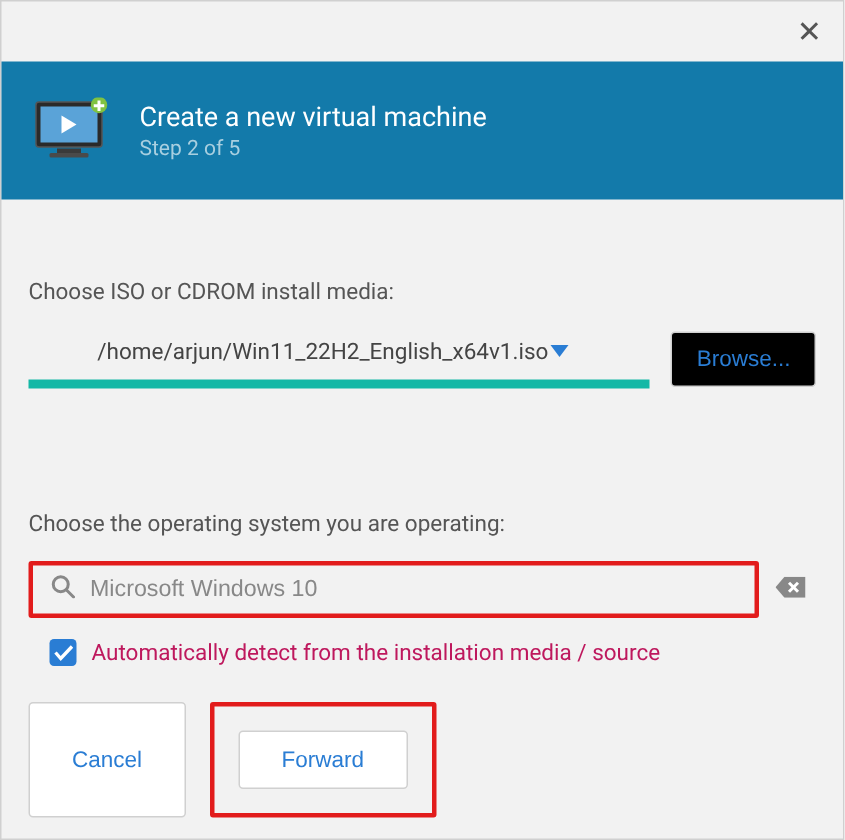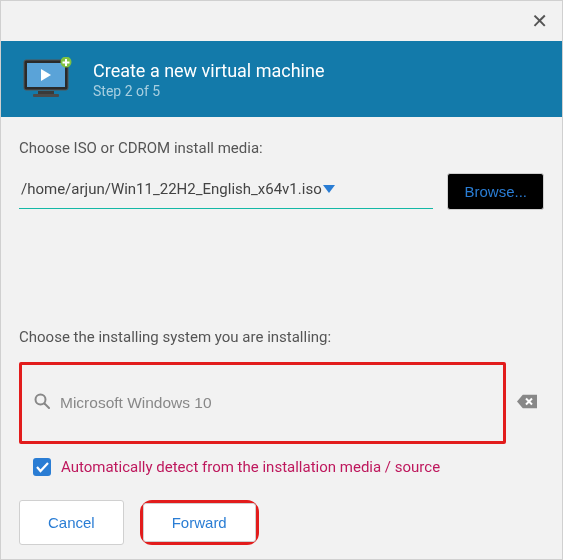--- a/index.html
+++ b/index.html
@@ -26,21 +26,21 @@
       padding-right: 14px;
     }
     .close-btn {
       font-size: 20px;
       color: #555;
       cursor: pointer;
       line-height: 1;
     }
     .banner {
       background: #137aaa;
-      height: 76px;
+      height: 92px;
       display: flex;
       align-items: center;
       padding-left: 22px;
       gap: 20px;
     }
     .banner-icon {
       width: 50px;
       height: 44px;
       position: relative;
     }
@@ -62,37 +62,38 @@
     .content {
       flex: 1;
       padding: 22px 18px 0 18px;
       display: flex;
       flex-direction: column;
     }
     .section-label {
       color: #555;
       font-size: 15px;
       margin-bottom: 16px;
+      margin-top: 30px;
     }
     .media-row {
       display: flex;
       align-items: center;
       gap: 14px;
       margin-bottom: 6px;
     }
     .dropdown {
       flex: 1;
       display: flex;
       align-items: center;
-      justify-content: flex-start;
+      justify-content: center;
       padding: 6px 10px 10px 2px;
       font-size: 15px;
       color: #444;
       cursor: pointer;
-      border-bottom: 1px solid #14b8a6;
+      border-bottom: 6px solid #14b8a6;
       position: relative;
     }
     .dropdown-caret {
       color: #2a7dd4;
     }
     .browse-btn {
       border: 1px solid #d0d0d0;
       background: #000000;
       border-radius: 3px;
       padding: 9px 16px;
@@ -101,21 +102,21 @@
       font-weight: 500;
       cursor: pointer;
     }
     .spacer { flex: 1; }
     .os-search-wrap {
       position: relative;
       display: flex;
       align-items: center;
       border: 3px solid #e21c1c;
       border-radius: 2px;
-      padding: 28px 12px;
+      padding: 6px 12px;
       margin-bottom: 14px;
       margin-right: 38px;
     }
     .search-icon {
       color: #888;
       margin-right: 10px;
     }
     .os-input {
       flex: 1;
       border: none;
@@ -165,22 +166,22 @@
       background: #fff;
       border-radius: 3px;
       padding: 10px 28px;
       font-size: 15px;
       color: #2a7dd4;
       font-weight: 500;
       cursor: pointer;
     }
     .forward-wrap {
       border: 3px solid #e21c1c;
-      border-radius: 12px;
-      padding: 0;
+      border-radius: 2px;
+      padding: 16px;
     }
     .forward-wrap .nav-btn {
       margin: 0;
     }
   </style>
 </head>
 <body>
 
 <div class="dialog">
 
@@ -218,21 +219,21 @@
           <svg width="14" height="10" viewBox="0 0 14 10">
               <polygon points="1,1 13,1 7,9" fill="#2a7dd4"></polygon>
             </svg>
         </span>
       </div>
       <button class="browse-btn">Browse...</button>
     </div>
 
     <div class="spacer"></div>
 
-    <div class="section-label">Choose the installing system you are installing:</div>
+    <div class="section-label">Choose the operating system you are operating:</div>
 
     <div class="os-search-wrap">
       <span class="search-icon">
         <svg width="16" height="16" viewBox="0 0 16 16">
           <circle cx="6.5" cy="6.5" r="5" fill="none" stroke="#888" stroke-width="2"></circle>
           <line x1="10.5" y1="10.5" x2="15" y2="15" stroke="#888" stroke-width="2" stroke-linecap="round"></line>
         </svg>
       </span>
       <input class="os-input" readonly="" value="Microsoft Windows 10" style="">
       <span class="clear-icon">

